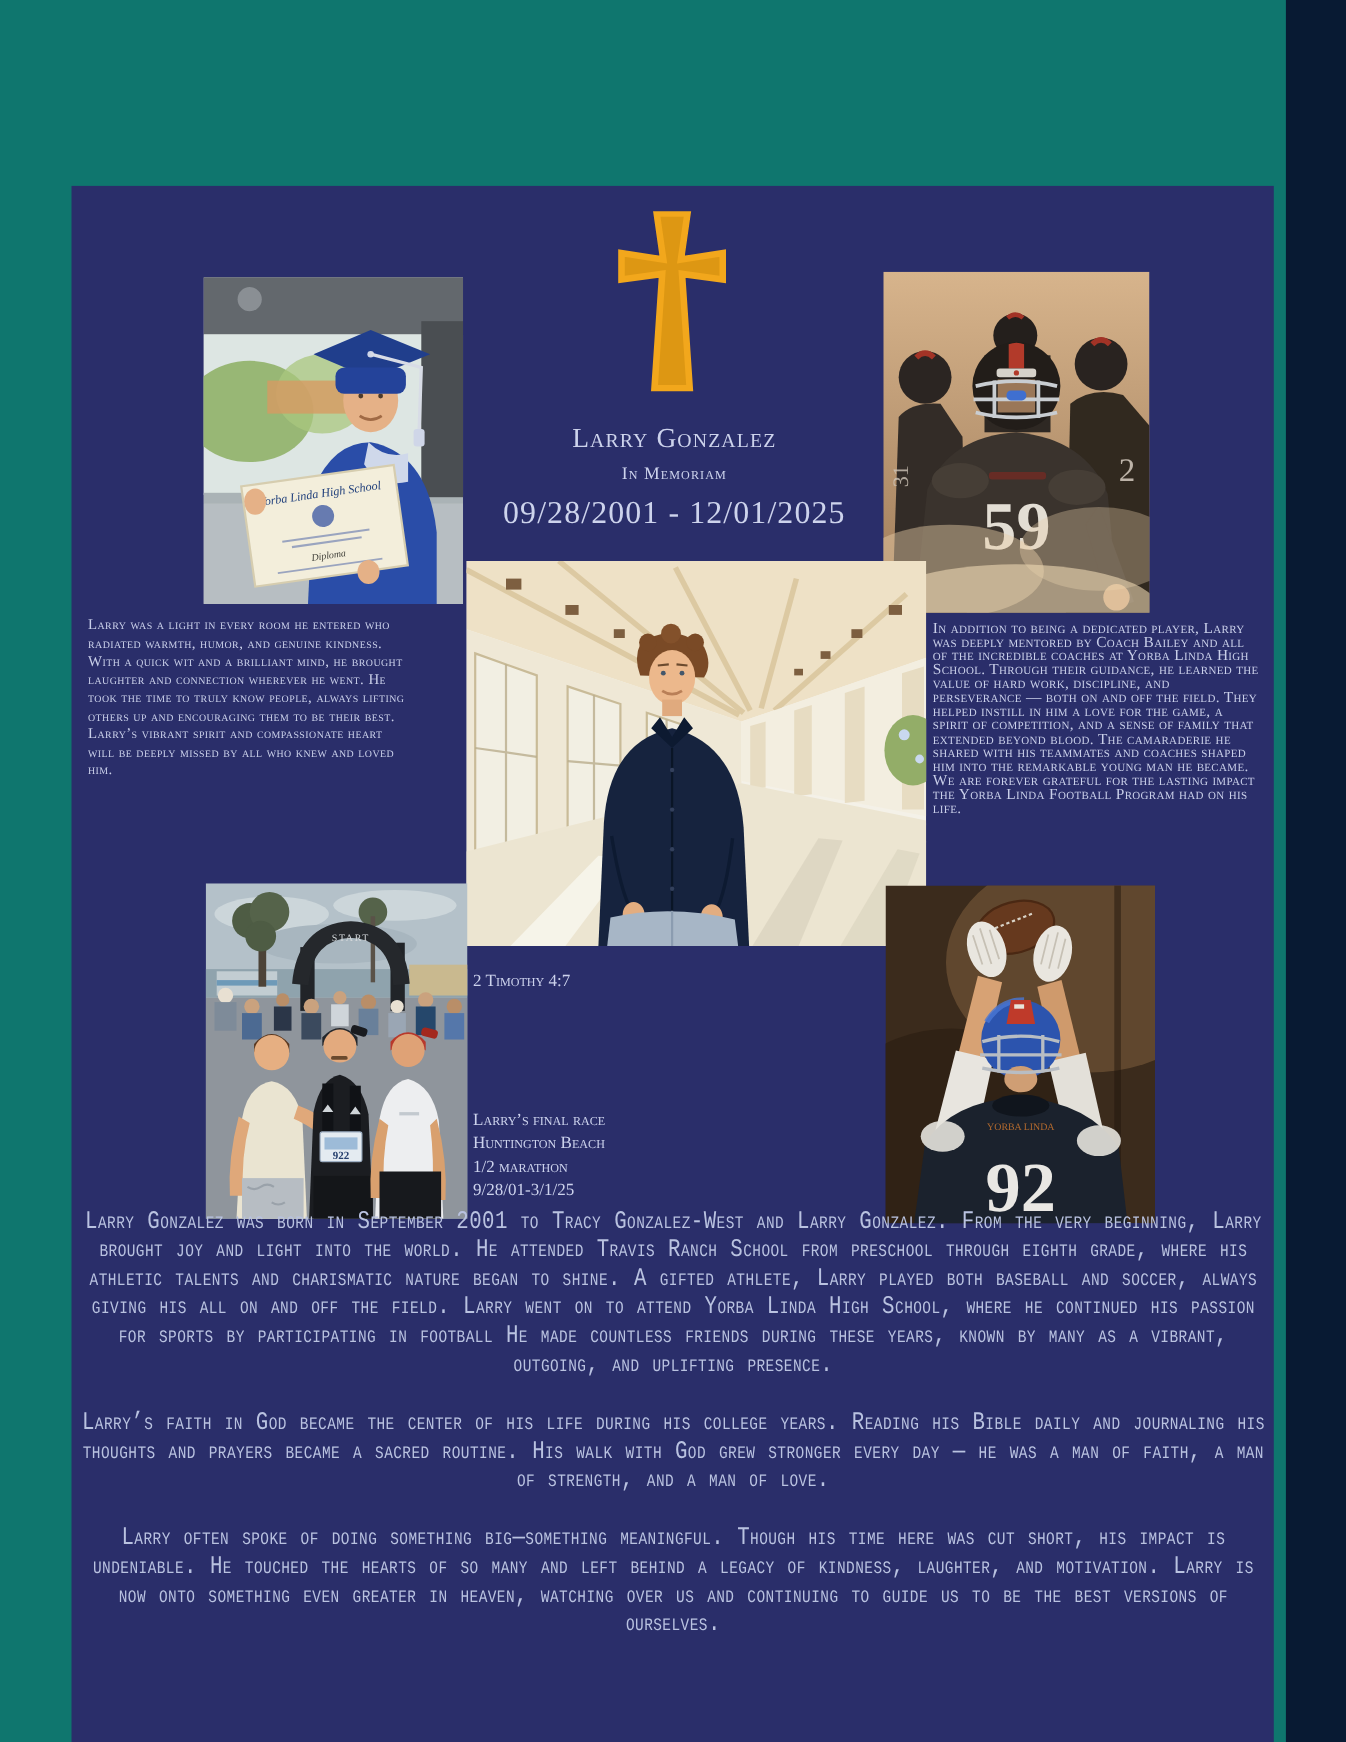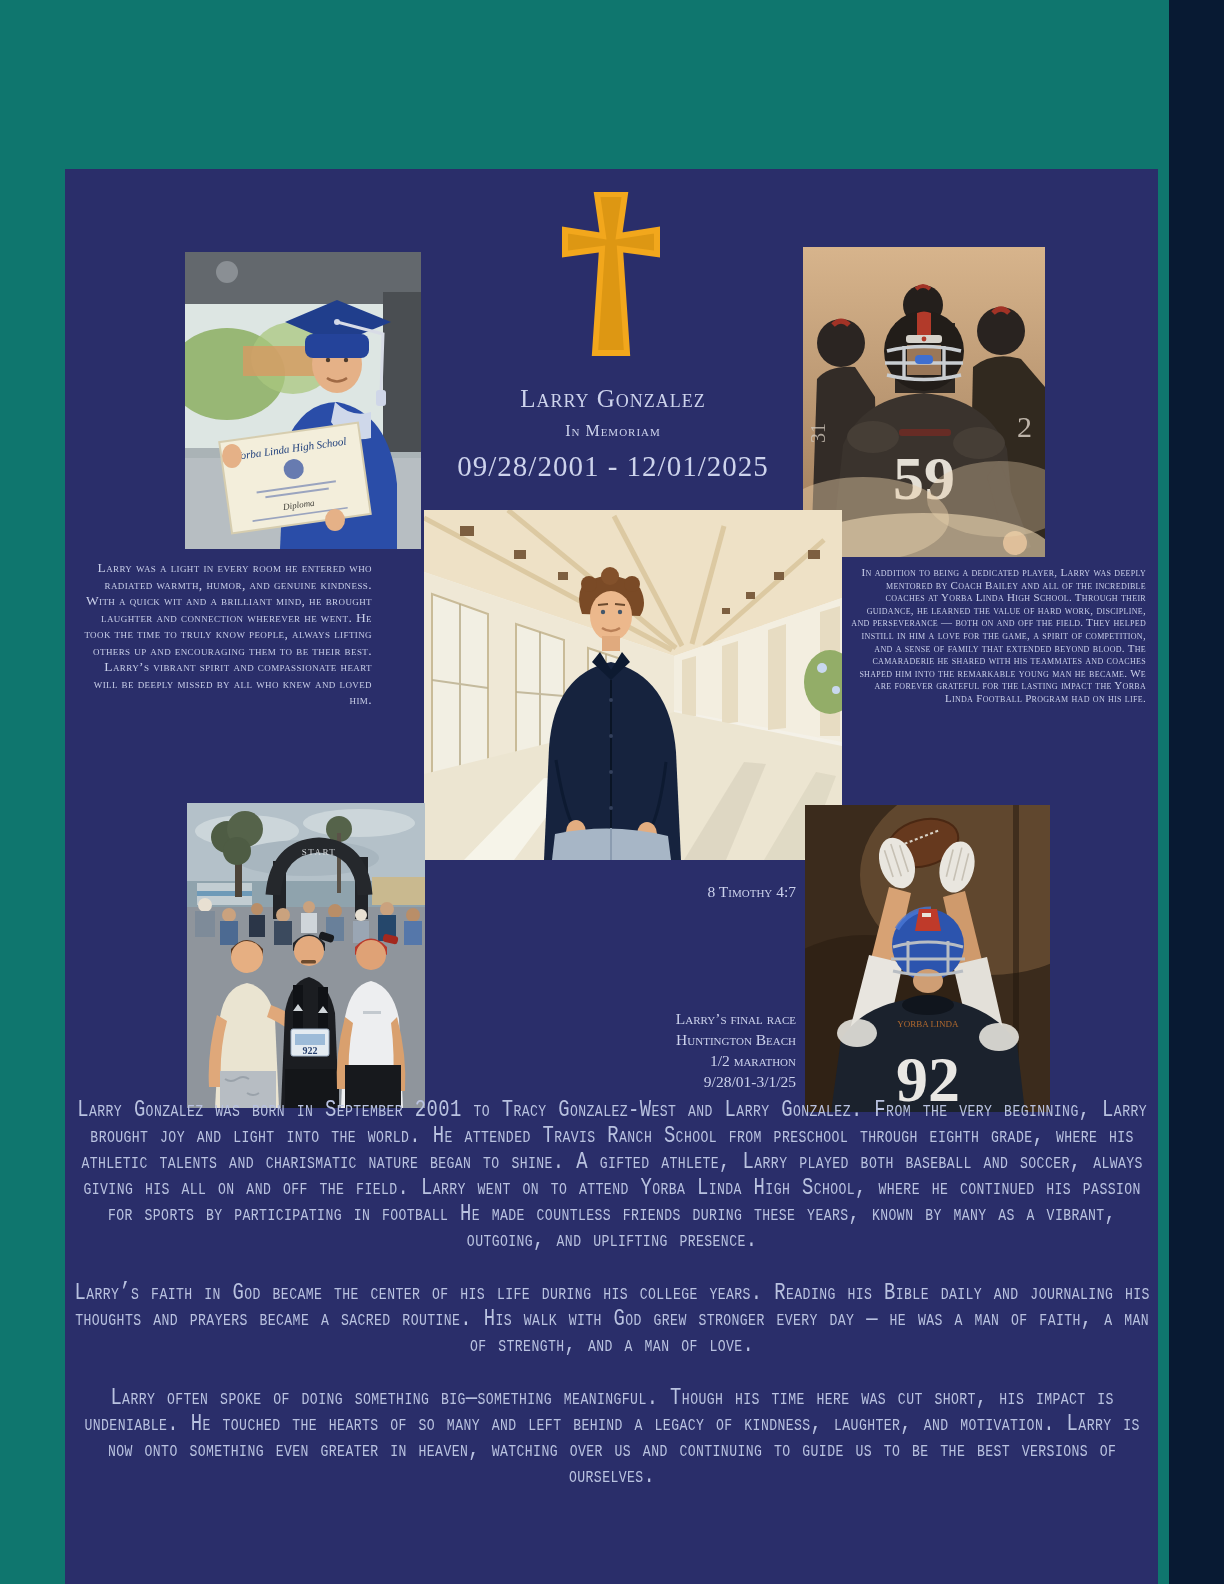--- a/index.html
+++ b/index.html
@@ -15,24 +15,24 @@
   #title-memoriam{font-size:16px;line-height:34px;letter-spacing:1px;}
   #title-dates{font-size:29px;line-height:36px;letter-spacing:1px;}
   
   .photo{display:block;}
   #photo-grad{left:185px;top:252px;width:236px;height:297px;}
   #photo-fb59{left:803px;top:247px;width:242px;height:310px;}
   #photo-portrait{left:424px;top:510px;width:418px;height:350px;}
   #photo-race{left:187px;top:803px;width:238px;height:305px;}
   #photo-fb92{left:805px;top:805px;width:245px;height:307px;}
   
-  .smallcaps{font-variant:small-caps;text-align:right;}
+  .smallcaps{font-variant:small-caps;text-align:left;}
   #tribute-personal{left:80px;top:560px;width:292px;font-size:13.5px;line-height:16.5px;
                     letter-spacing:.4px;color:#c9cfe9;}
-  #tribute-football{left:848px;top:566px;width:298px;font-size:11px;line-height:12.6px;
+  #tribute-football{left:848px;top:566px;width:298px;font-size:14px;line-height:12.6px;
                     letter-spacing:.3px;color:#c9cfe9;}
   #scripture{left:430px;top:882px;width:366px;font-size:15.5px;line-height:20px;color:#ccd2ec;}
   #scripture .lines{white-space:pre-line;}
   #final-race{left:430px;top:1008px;width:366px;font-size:15.5px;line-height:21px;color:#ccd2ec;
               white-space:pre-line;}
   
   #bio{left:73px;top:1097px;width:1078px;color:#b9c2e0;font-family:Liberation Mono, monospace;}
   .bio-para{width:1315px;transform:scaleX(0.82);transform-origin:0 0;
             font-variant:small-caps;text-align:center;font-size:23px;line-height:26px;
             letter-spacing:.5px;margin:0 0 27px 0;}
@@ -329,21 +329,21 @@
       <path d="M86 154 L160 154"></path>
       <path d="M88 166 Q123 174 158 166"></path>
       <path d="M103 136 L103 170"></path>
       <path d="M143 136 L143 170"></path>
     </g>
     <text x="123" y="222" text-anchor="middle" font-size="9" fill="#c0702e" opacity=".9">YORBA LINDA</text>
     <text x="123" y="296" text-anchor="middle" font-size="64" font-weight="bold" fill="#e9e7e3">92</text>
   </svg>
 
   <div id="scripture" class="abs smallcaps">
-    <div>8 Timothy 4:7</div>
+    <div>2 Timothy 4:7</div>
   </div>
   <div id="final-race" class="abs smallcaps">Larry’s final race
 Huntington Beach
 1/2 marathon
 9/28/01-3/1/25</div>
 
   <div id="bio" class="abs">
     <p class="bio-para">Larry Gonzalez was born in September 2001 to Tracy Gonzalez-West and Larry Gonzalez. From the very beginning, Larry brought joy and light into the world. He attended Travis Ranch School from preschool through eighth grade, where his athletic talents and charismatic nature began to shine. A gifted athlete, Larry played both baseball and soccer, always giving his all on and off the field. Larry went on to attend Yorba Linda High School, where he continued his passion for sports by participating in football He made countless friends during these years, known by many as a vibrant, outgoing, and uplifting presence.</p>
     <p class="bio-para">Larry’s faith in God became the center of his life during his college years. Reading his Bible daily and journaling his thoughts and prayers became a sacred routine. His walk with God grew stronger every day — he was a man of faith, a man of strength, and a man of love.</p>
     <p class="bio-para">Larry often spoke of doing something big—something meaningful. Though his time here was cut short, his impact is undeniable. He touched the hearts of so many and left behind a legacy of kindness, laughter, and motivation. Larry is now onto something even greater in heaven, watching over us and continuing to guide us to be the best versions of ourselves.</p>

